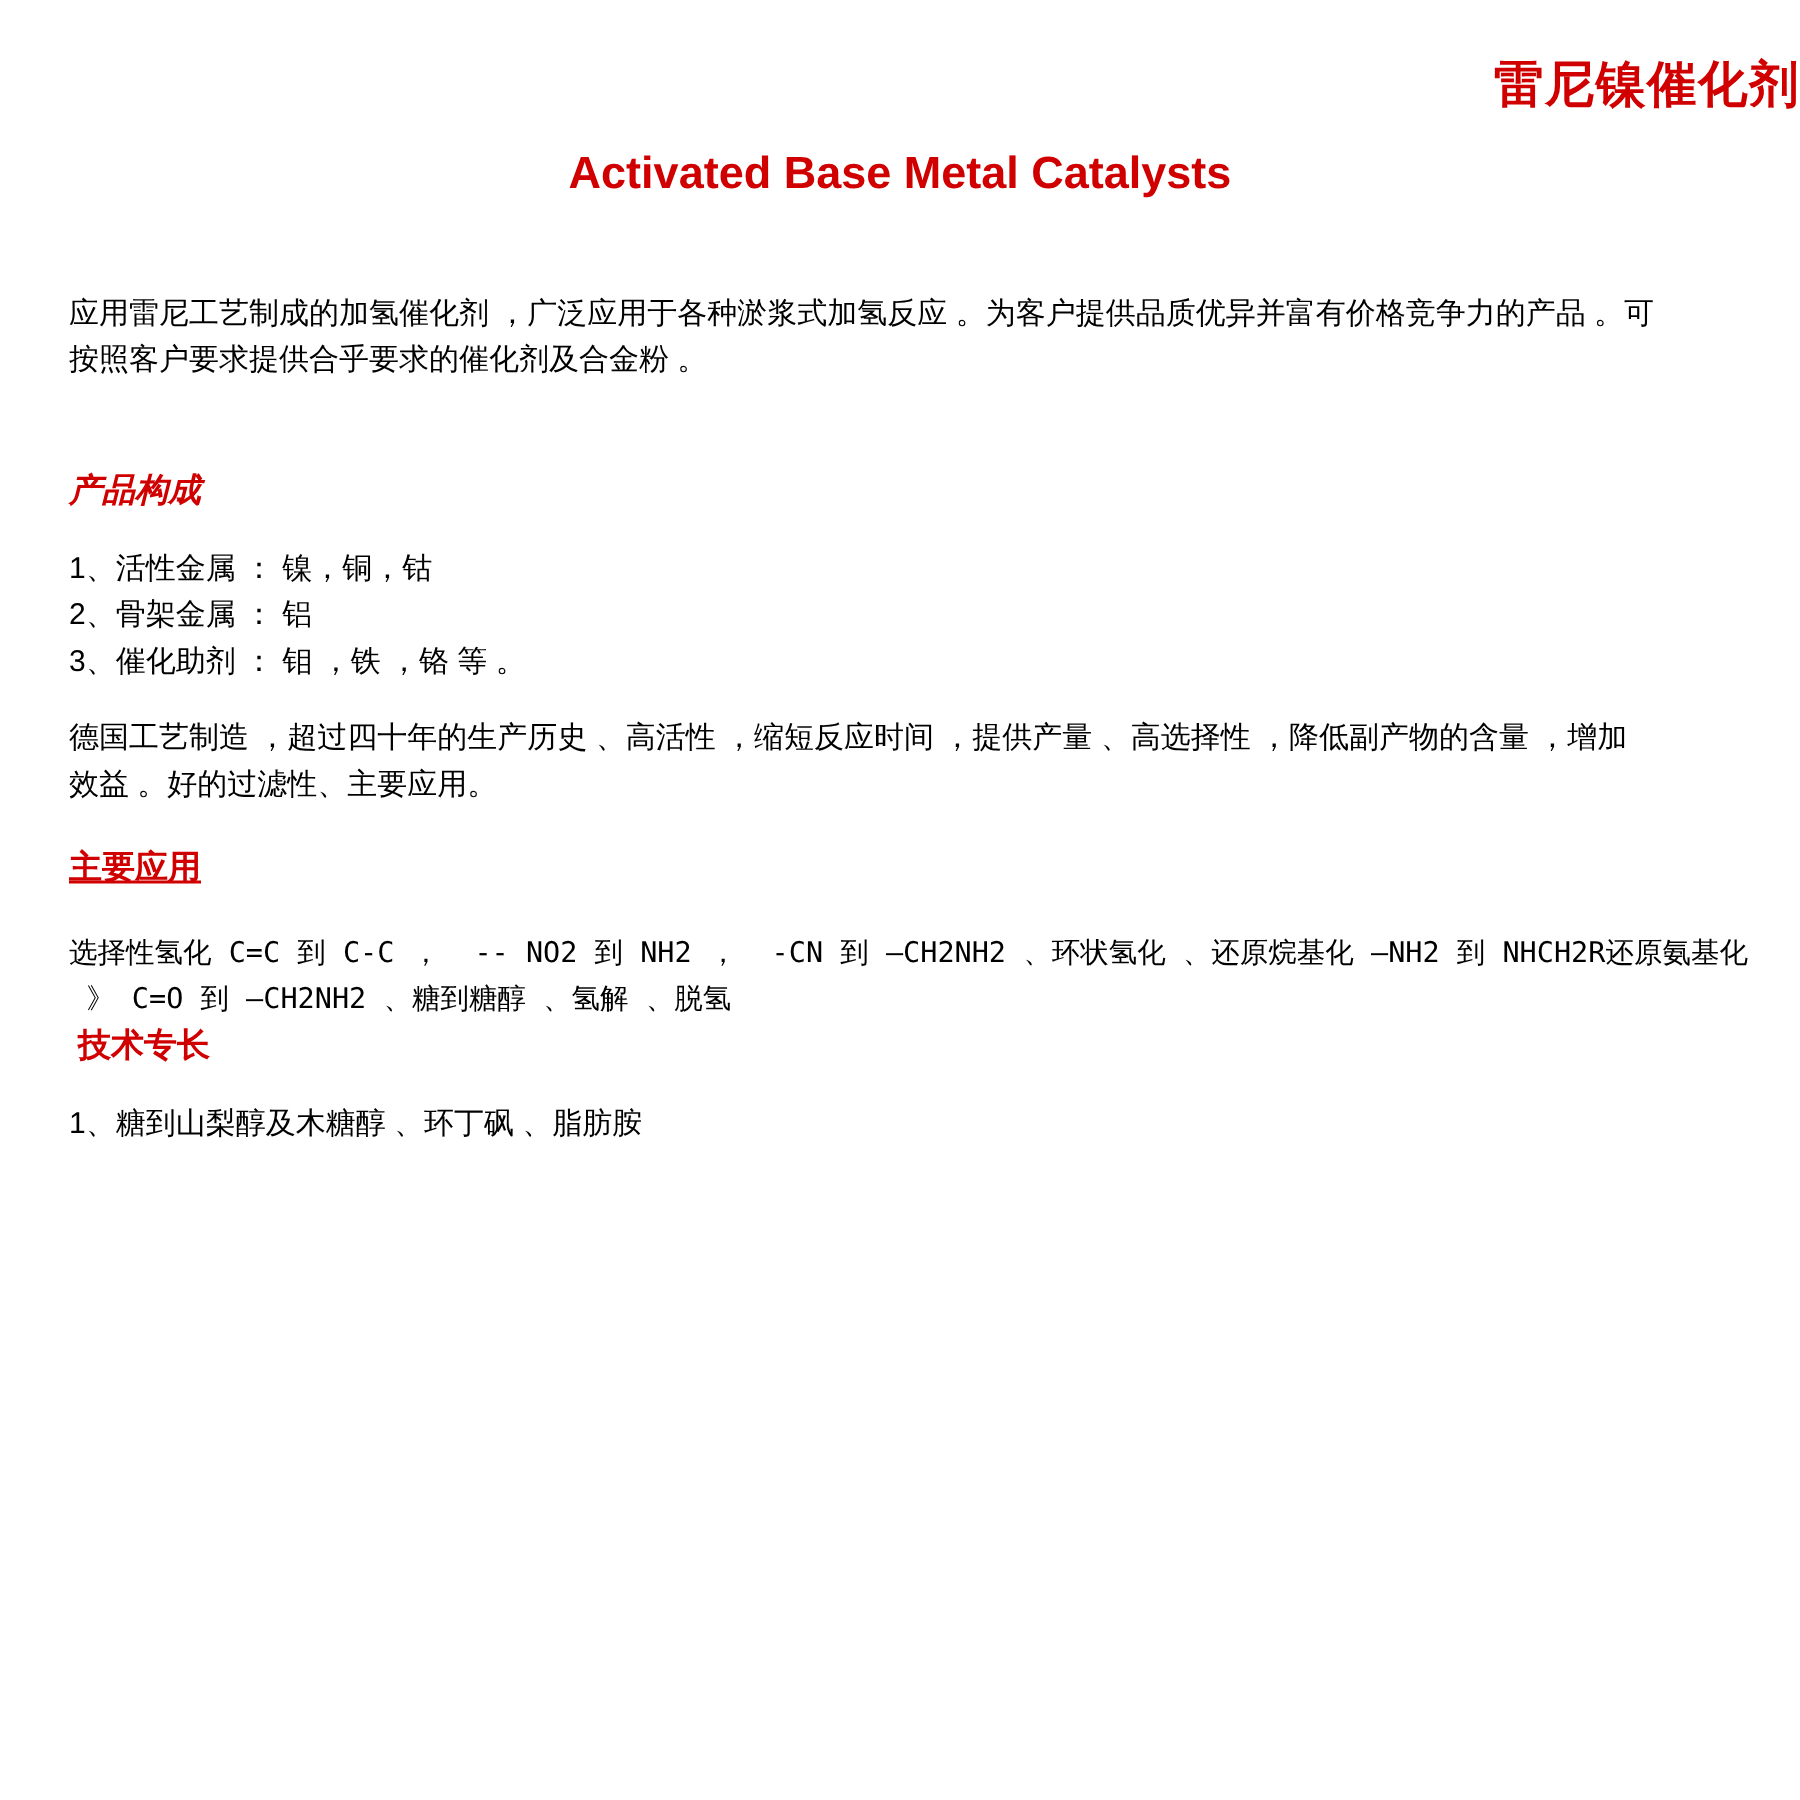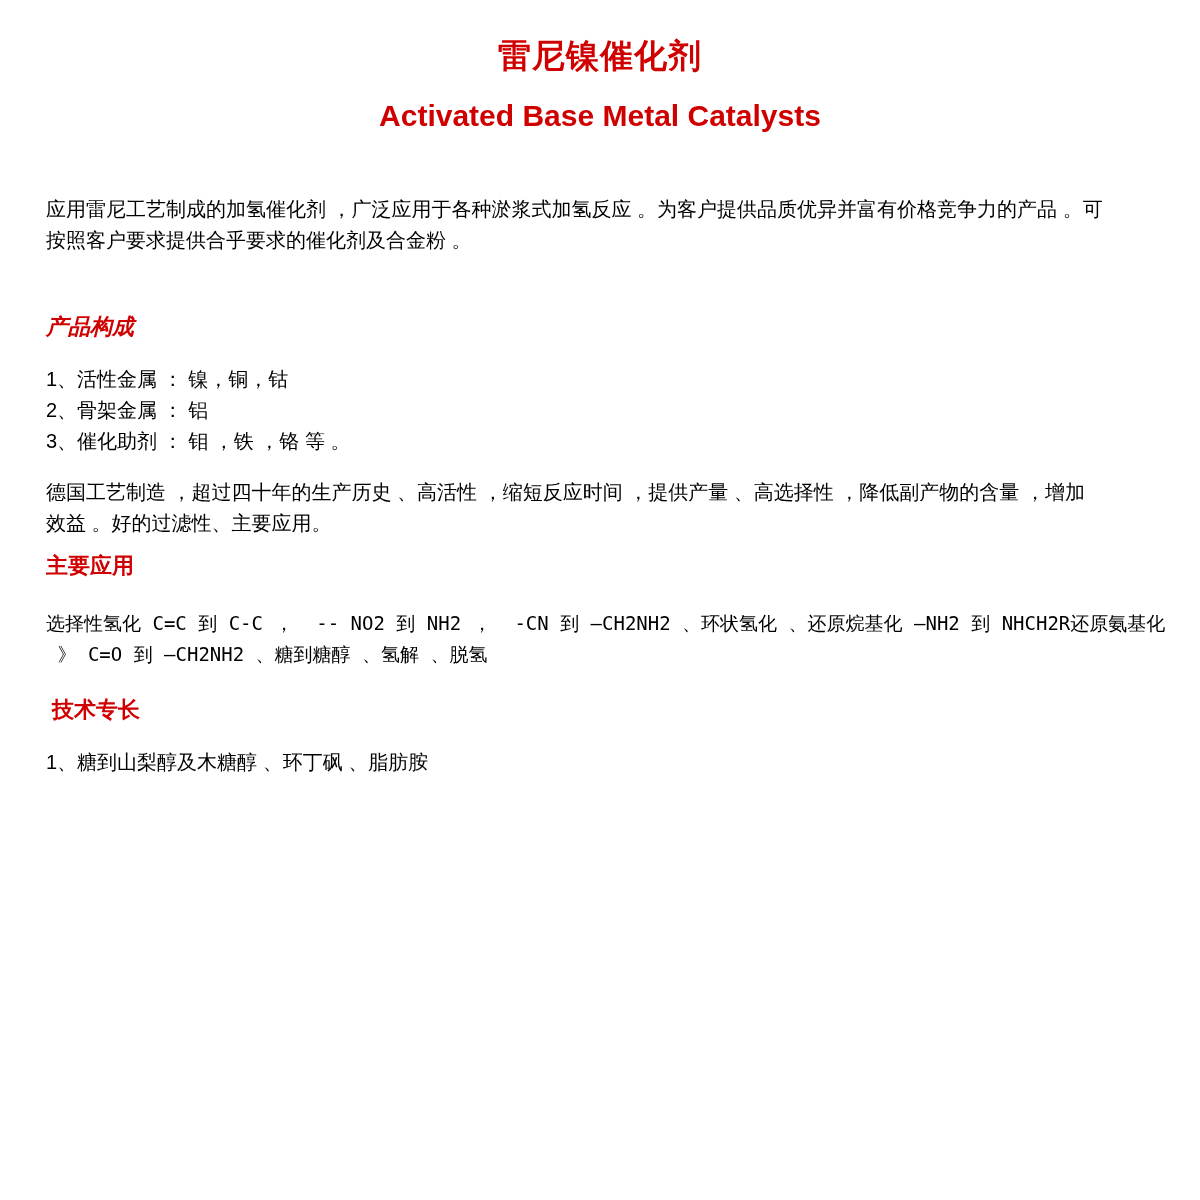--- a/index.html
+++ b/index.html
@@ -8,21 +8,21 @@
   body {
     width: 1200px;
     height: 1200px;
     padding-top: 36px;
     font-family: "Liberation Sans", sans-serif;
     color: var(--ink);
     overflow: hidden;
   }
   .doc-title {
     margin: 0;
-    text-align: center;
+    text-align: right;
     font-size: 33px;
     line-height: 40px;
     font-weight: 700;
     color: var(--accent);
     letter-spacing: 1px;
   }
   .doc-subtitle {
     margin: 22px 0 0 0;
     text-align: center;
     font-size: 30px;
@@ -42,23 +42,23 @@
     font-size: 22px;
     line-height: 30px;
     font-weight: 700;
     color: var(--accent);
     margin: 0;
   }
   .mt-constitution-h { margin-top: 56px; font-style: italic; }
   .mt-constitution-b { margin-top: 22px; }
   .mt-advantage-h  { margin-top: 48px; }
   .mt-advantage-b  { margin-top: 20px; }
-  .mt-application-h{ margin-top: 12px; }
+  .mt-application-h{ margin-top: 24px; text-decoration: underline; }
   .mt-application-b{ margin-top: 27px; }
-  .mt-expertise-h  { margin-top: 25px; padding-left: 6px; }
+  .mt-expertise-h  { padding-left: 6px; }
   .mt-expertise-b  { margin-top: 22px; }
   .latin-mono .line {
     font-family: "DejaVu Sans Mono", "Liberation Sans", sans-serif;
     font-size: 19px;
   }
 </style>
 </head>
 <body>
 
 <h1 class="doc-title">雷尼镍催化剂</h1>

